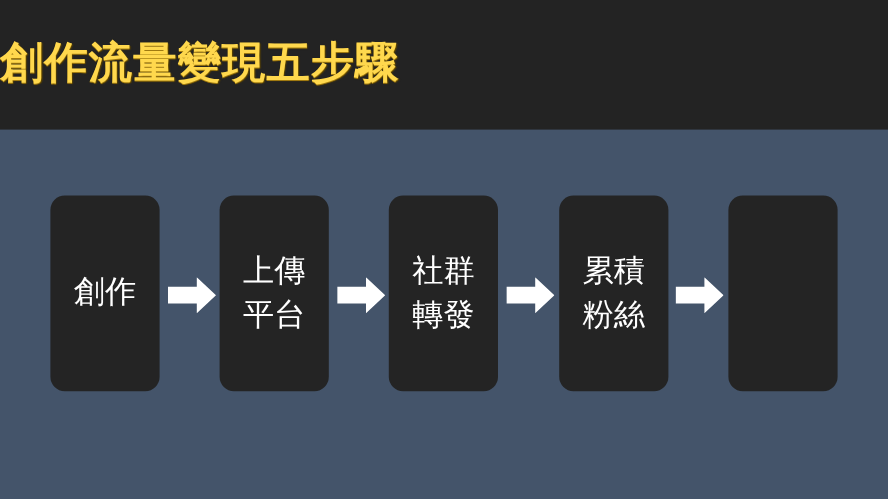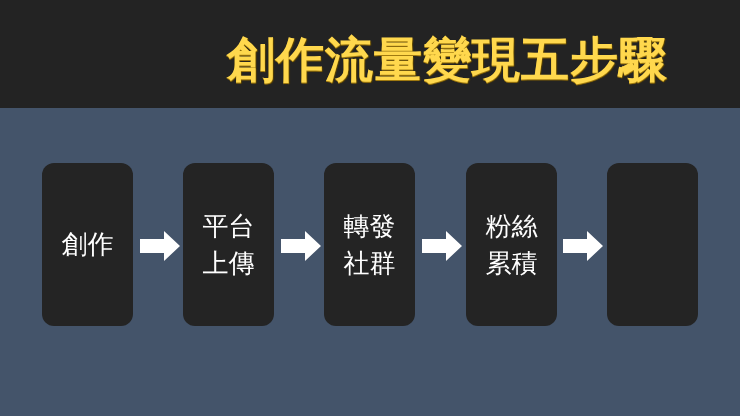--- a/index.html
+++ b/index.html
@@ -1,53 +1,53 @@
 <!DOCTYPE html>
 <html><head>
 <meta charset="utf-8">
 <style>
   html,body{margin:0;padding:0;}
   body{width:740px;height:416px;overflow:hidden;background:#44546a;font-family:"DejaVu Sans","Liberation Sans",sans-serif;position:relative;}
   .header{position:absolute;left:0;top:0;width:740px;height:108px;background:#232323;}
-  .title{position:absolute;left:0;top:28px;width:668px;text-align:right;font-size:48px;font-weight:bold;color:#ffd84d;letter-spacing:1px;text-shadow:0 1px 0 #a07a10,1px 1px 1px #5a4300;}
+  .title{position:absolute;left:0;top:28px;width:668px;text-align:left;font-size:36px;font-weight:bold;color:#ffd84d;letter-spacing:1px;text-shadow:0 1px 0 #a07a10,1px 1px 1px #5a4300;}
   .step{position:absolute;top:163px;width:91px;height:163px;background:#242424;border-radius:12px;display:flex;flex-direction:column;align-items:center;justify-content:center;color:#ffffff;font-size:26px;line-height:37px;}
   .arrow{position:absolute;top:231px;width:40px;height:30px;}
 </style>
 </head>
 <body>
 
 <div class="header">
   <div class="title">創作流量變現五步驟</div>
 </div>
 
 <div class="step" style="left:42px">
   <span>創作</span>
 </div>
 <svg class="arrow" style="left:140px" viewBox="0 0 40 30">
     <polygon points="0,8 24,8 24,0 40,15 24,30 24,22 0,22" fill="#ffffff"></polygon>
   </svg>
 
 <div class="step" style="left:183px">
+  <span>上傳</span>
   <span>平台</span>
-  <span>上傳</span>
 </div>
 <svg class="arrow" style="left:281px" viewBox="0 0 40 30">
     <polygon points="0,8 24,8 24,0 40,15 24,30 24,22 0,22" fill="#ffffff"></polygon>
   </svg>
 
 <div class="step" style="left:324px">
+  <span>社群</span>
   <span>轉發</span>
-  <span>社群</span>
 </div>
 <svg class="arrow" style="left:422px" viewBox="0 0 40 30">
     <polygon points="0,8 24,8 24,0 40,15 24,30 24,22 0,22" fill="#ffffff"></polygon>
   </svg>
 
 <div class="step" style="left:466px">
+  <span>累積</span>
   <span>粉絲</span>
-  <span>累積</span>
 </div>
 <svg class="arrow" style="left:563px" viewBox="0 0 40 30">
     <polygon points="0,8 24,8 24,0 40,15 24,30 24,22 0,22" fill="#ffffff"></polygon>
   </svg>
 
 <div class="step" style="left:607px">
 </div>
 
 </body></html>

